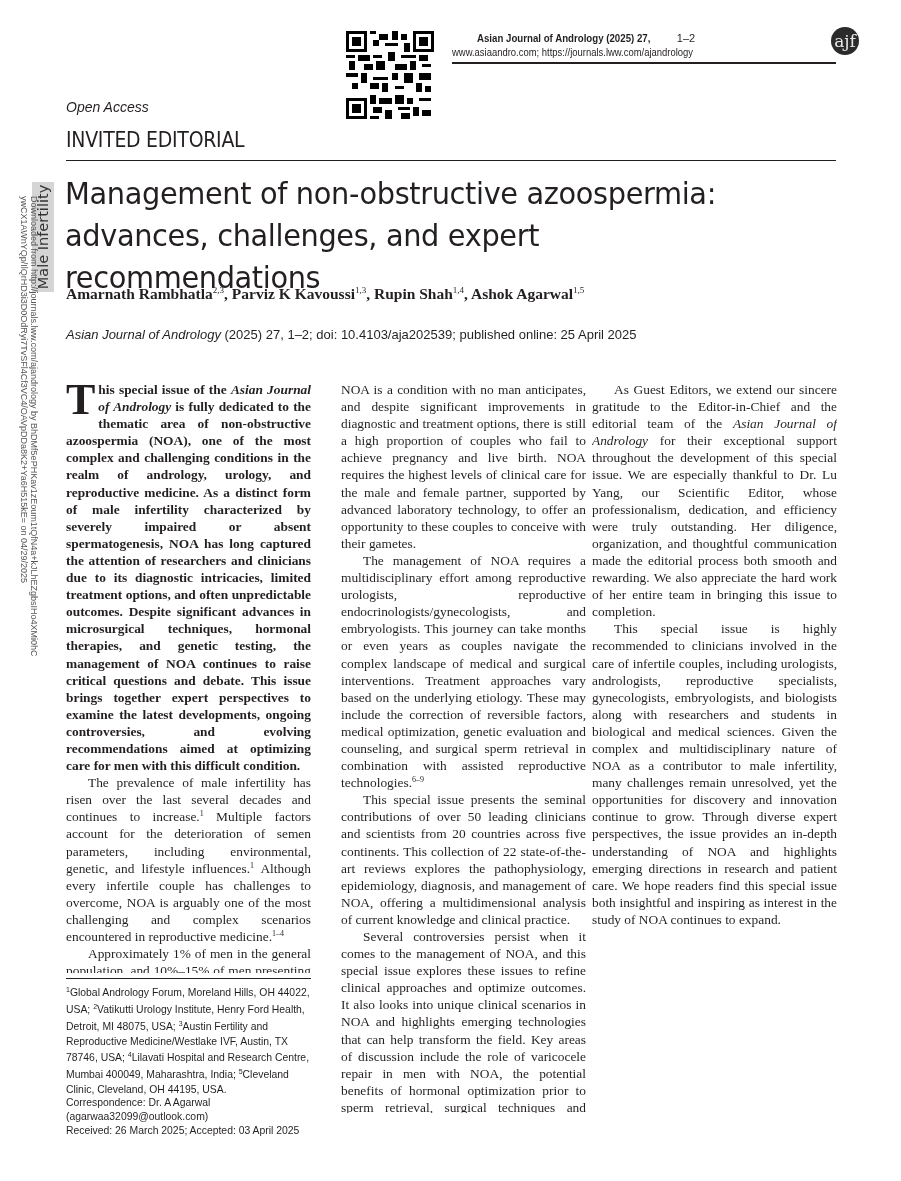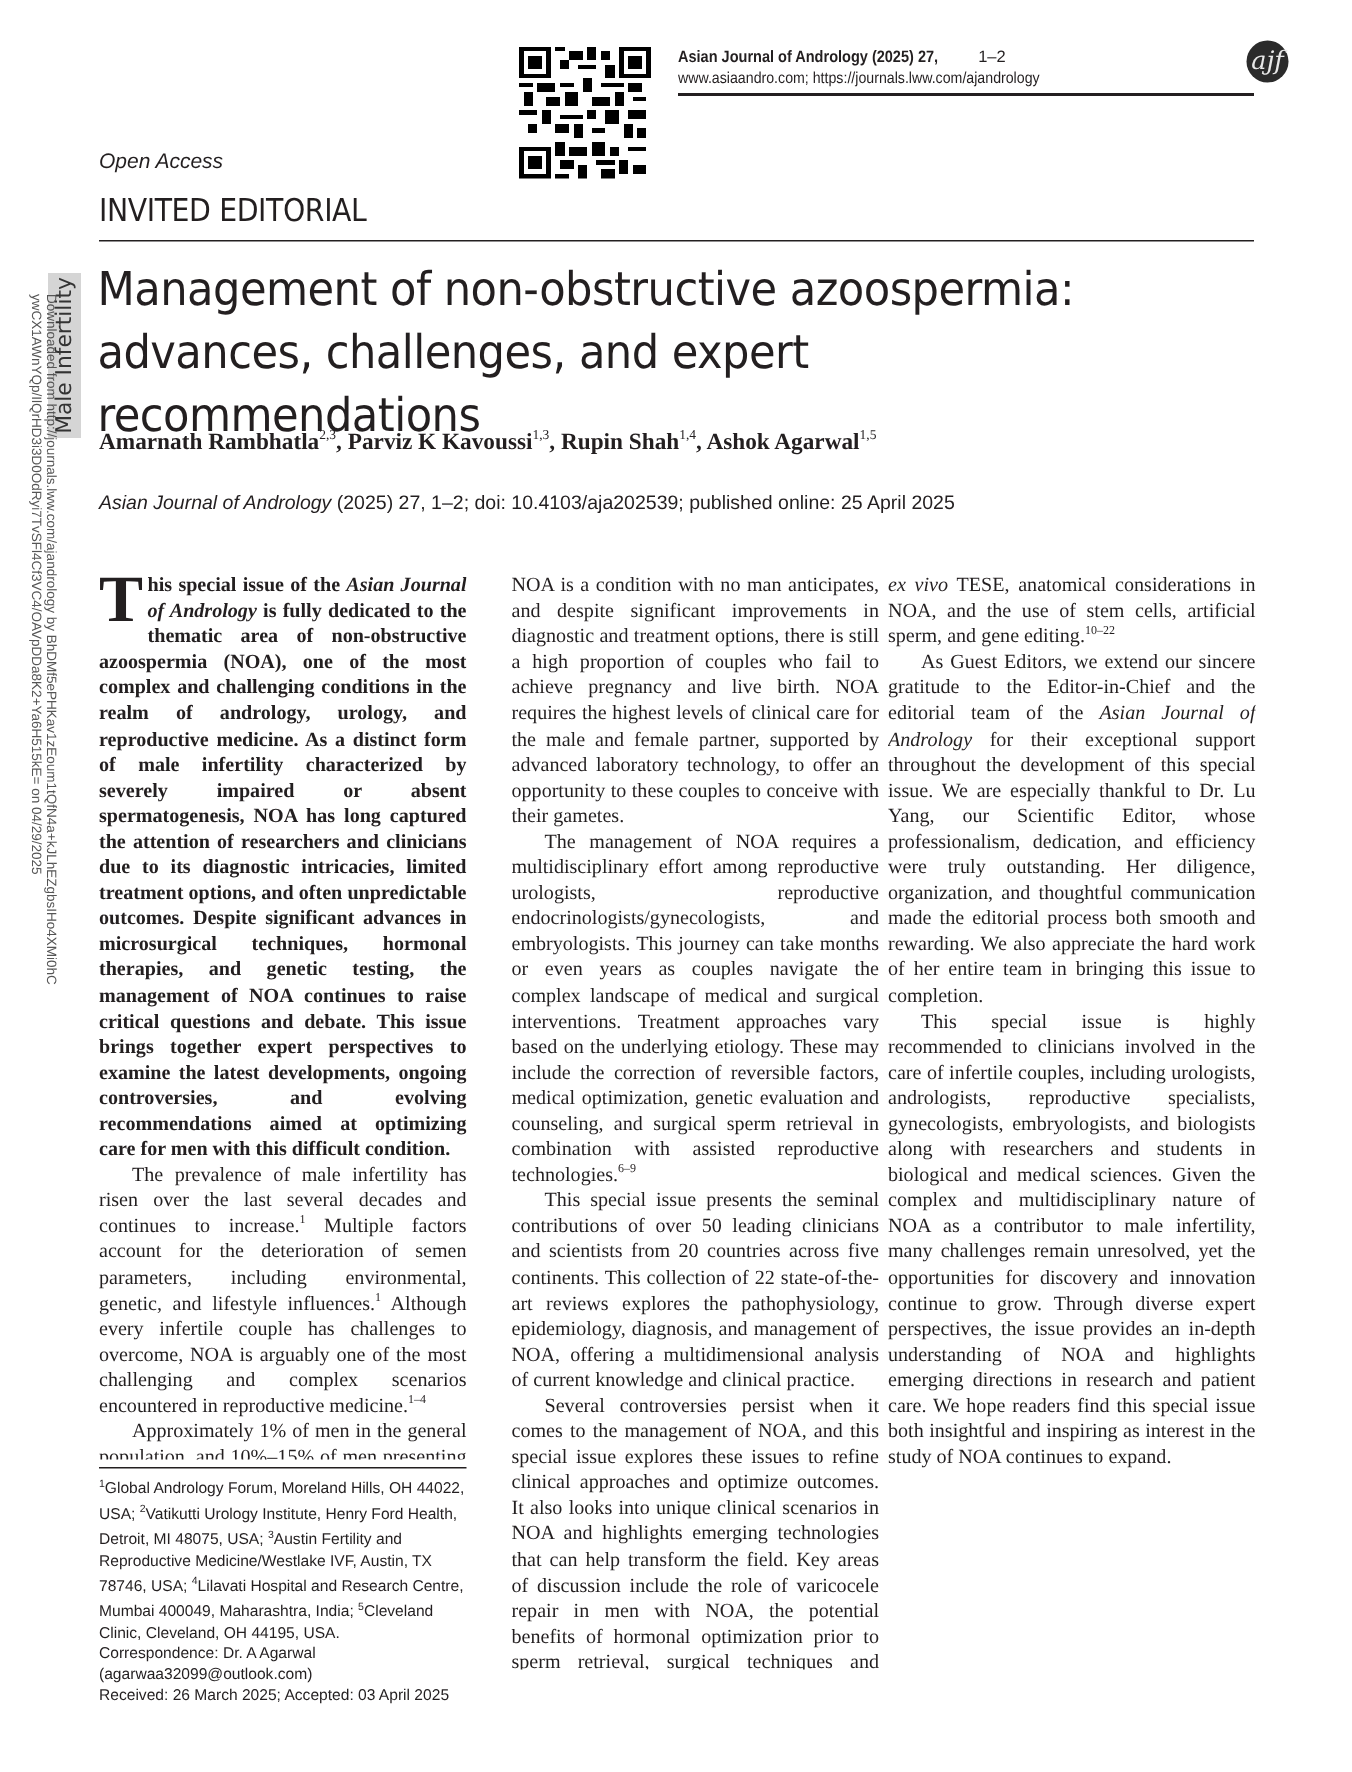--- a/index.html
+++ b/index.html
@@ -1,26 +1,26 @@
 <!DOCTYPE html>
 <html><head>
 <meta charset="utf-8">
 <style>
   html, body { margin: 0; padding: 0; background: #ffffff; }
   body { width: 901px; height: 1181px; position: relative; overflow: hidden; color: #231f20; }
   .abs { position: absolute; }
 
   
   .qr { left: 346px; top: 31px; width: 88px; height: 88px; }
-  .journal-head { left: 452px; top: 31px; font-family: "Liberation Sans", sans-serif; font-size: 11px; line-height: 14px; color: #231f20; }
+  .journal-head { left: 452px; top: 31px; font-family: "Liberation Sans", sans-serif; font-size: 11px; line-height: 14px; color: #231f20; text-align: center; }
   .journal-head .jt { font-weight: bold; transform: scaleX(0.88); transform-origin: left; display: inline-block; }
   .journal-head .jp { display: inline; }
   .journal-head .urls { font-size: 10.5px; transform: scaleX(0.9); transform-origin: left; display: inline-block; white-space: nowrap; }
   .head-rule { left: 452px; top: 62px; width: 384px; height: 2px; background: #231f20; }
-  .logo { left: 831px; top: 27px; width: 28px; height: 28px; border-radius: 50%; background: #2b2b2b; color: #e8e8e8; font-family: "DejaVu Serif", serif; font-style: italic; font-size: 17px; line-height: 28px; text-align: center; }
+  .logo { left: 831px; top: 27px; width: 28px; height: 28px; border-radius: 50%; background: #2b2b2b; color: #e8e8e8; font-family: "DejaVu Serif", serif; font-size: 17px; line-height: 28px; text-align: center; }
 
   .open-access { left: 66px; top: 99px; font-family: "Liberation Sans", sans-serif; font-style: italic; font-size: 14px; color: #231f20; }
   .invited { left: 66px; top: 128px; font-family: "DejaVu Sans", sans-serif; font-size: 21px; color: #231f20; letter-spacing: -0.3px; transform: scaleX(0.9); transform-origin: left; }
   .title-rule { left: 66px; top: 160px; width: 770px; height: 1px; background: #231f20; }
 
   
   .side-tab { left: 32px; top: 182px; width: 22px; height: 110px; background: #d5d5d5; }
   .side-tab span { position: absolute; left: 50%; top: 50%; transform: translate(-50%,-50%) rotate(-90deg); white-space: nowrap; font-family: "DejaVu Sans", sans-serif; font-size: 14.5px; color: #333; }
   .side-dl { left: 14px; top: 196px; width: 28px; height: 390px; }
   .side-dl .line { position: absolute; top: 0; white-space: nowrap; font-family: "Liberation Sans", sans-serif; font-size: 9px; color: #555; writing-mode: vertical-rl; line-height: 10px; }
@@ -163,21 +163,20 @@
 </div>
 
 <div class="col c2">
   <p class="noindent"><span id="c2start"></span><span> NOA is a condition with no man anticipates, and despite significant improvements in diagnostic and treatment options, there is still a high proportion of couples who fail to achieve pregnancy and live birth. NOA requires the highest levels of clinical care for the male and female partner, supported by advanced laboratory technology, to offer an opportunity to these couples to conceive with their gametes.</span></p>
   <p><span>The management of NOA requires a multidisciplinary effort among reproductive urologists, reproductive endocrinologists/gynecologists, and embryologists. This journey can take months or even years as couples navigate the complex landscape of medical and surgical interventions. Treatment approaches vary based on the underlying etiology. These may include the correction of reversible factors, medical optimization, genetic evaluation and counseling, and surgical sperm retrieval in combination with assisted reproductive technologies.</span><sup>6–9</sup></p>
   <p><span>This special issue presents the seminal contributions of over 50 leading clinicians and scientists from 20 countries across five continents. This collection of 22 state-of-the-art reviews explores the pathophysiology, epidemiology, diagnosis, and management of NOA, offering a multidimensional analysis of current knowledge and clinical practice.</span></p>
   <p><span>Several controversies persist when it comes to the management of NOA, and this special issue explores these issues to refine clinical approaches and optimize outcomes. It also looks into unique clinical scenarios in NOA and highlights emerging technologies that can help transform the field. Key areas of discussion include the role of varicocele repair in men with NOA, the potential benefits of hormonal optimization prior to sperm retrieval, surgical techniques and laboratory technologies to improve surgical sperm retrieval, the advantages and disadvantages of using fresh versus cryopreserved sperm, cryopreservation techniques, the feasibility of repeat sperm retrieval in cases of prior failure, clinical predictors of successful sperm retrieval, role for testicular biopsy, oncological testicular sperm extraction (onco-TESE) and </span></p>
 </div>
 
 <div class="col c3">
-  <p class="noindent"><i>ex vivo</i><span> TESE, anatomical considerations in NOA, and the use of stem cells, artificial sperm, and gene editing.</span><sup>10–22</sup></p>
   <p><span>As Guest Editors, we extend our sincere gratitude to the Editor-in-Chief and the editorial team of the </span><i>Asian Journal of Andrology</i><span> for their exceptional support throughout the development of this special issue. We are especially thankful to Dr. Lu Yang, our Scientific Editor, whose professionalism, dedication, and efficiency were truly outstanding. Her diligence, organization, and thoughtful communication made the editorial process both smooth and rewarding. We also appreciate the hard work of her entire team in bringing this issue to completion.</span></p>
   <p><span>This special issue is highly recommended to clinicians involved in the care of infertile couples, including urologists, andrologists, reproductive specialists, gynecologists, embryologists, and biologists along with researchers and students in biological and medical sciences. Given the complex and multidisciplinary nature of NOA as a contributor to male infertility, many challenges remain unresolved, yet the opportunities for discovery and innovation continue to grow. Through diverse expert perspectives, the issue provides an in-depth understanding of NOA and highlights emerging directions in research and patient care. We hope readers find this special issue both insightful and inspiring as interest in the study of NOA continues to expand.</span></p>
 </div>
 
 <style>
   
   .c1 { height: 592px; overflow: hidden; }
   .c2 { height: 732px; overflow: hidden; }
   .c3 { height: 735px; overflow: hidden; }
 </style>

